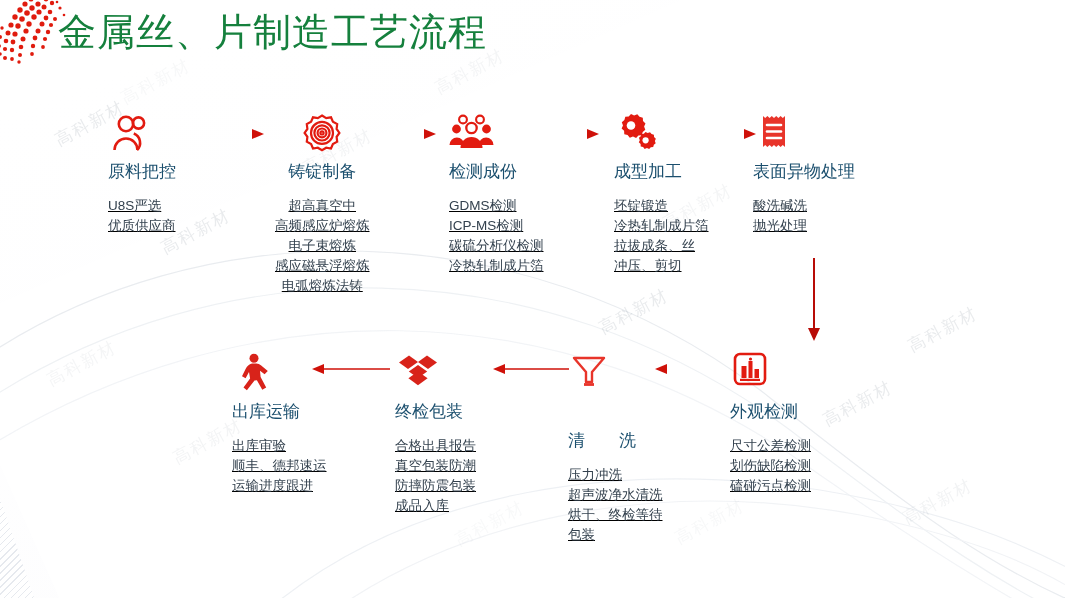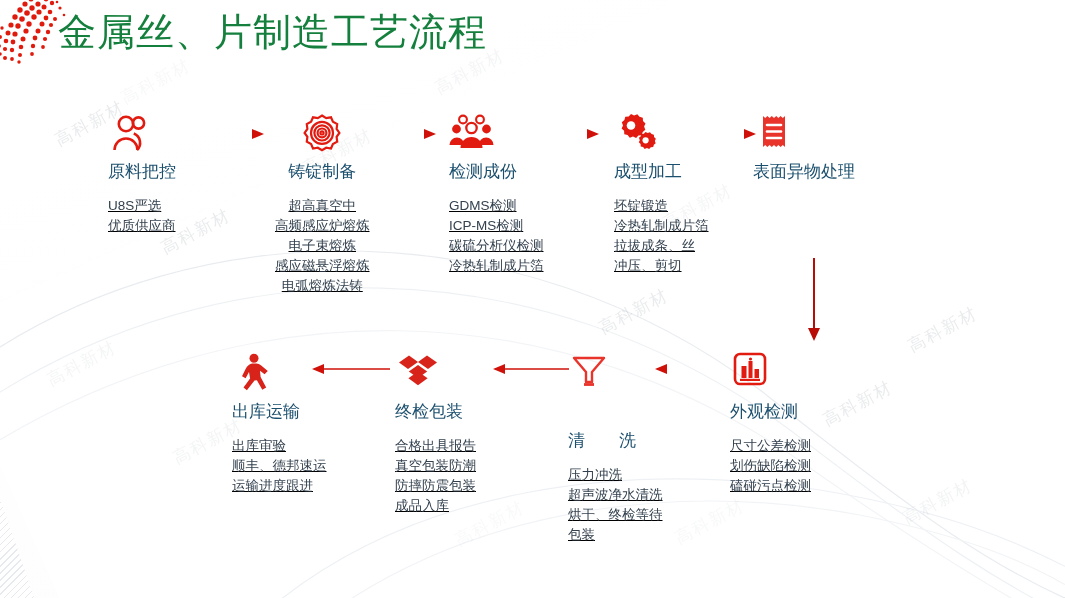--- a/index.html
+++ b/index.html
@@ -261,20 +261,24 @@
           <path d="M32,4 v31 l-2.2,-2 -2.2,2 -2.2,-2 -2.2,2 -2.2,-2 -2.2,2 -2.2,-2 -2.2,2 -2.2,-2 -2.2,2 v-31 l2.2,2 2.2,-2 2.2,2 2.2,-2 2.2,2 2.2,-2 2.2,2 2.2,-2 2.2,2 z"></path>
         </g>
         <g stroke="#ffffff" stroke-width="2.6" stroke-linecap="round">
           <line x1="14" y1="13" x2="28" y2="13"></line>
           <line x1="14" y1="19.5" x2="28" y2="19.5"></line>
           <line x1="14" y1="26" x2="28" y2="26"></line>
         </g>
       </svg>
     </span>
     <div class="ttl">表面异物处理</div>
+    <div class="lines">
+      <div>酸洗碱洗</div>
+      <div>抛光处理</div>
+    </div>
   </div>
 
   <svg class="arrow-h" style="left:190px;top:128px;width:78px;">
     <defs>
         <linearGradient id="gH1" x1="0" y1="0" x2="1" y2="0">
       <stop offset="0" stop-color="#e8564c" stop-opacity="0.25"></stop>
           <stop offset="1" stop-color="#cf1109"></stop>
     </linearGradient>
       </defs>
     <line x1="0" y1="6" x2="62" y2="6" stroke="url(#gH1)" stroke-width="2"></line>

